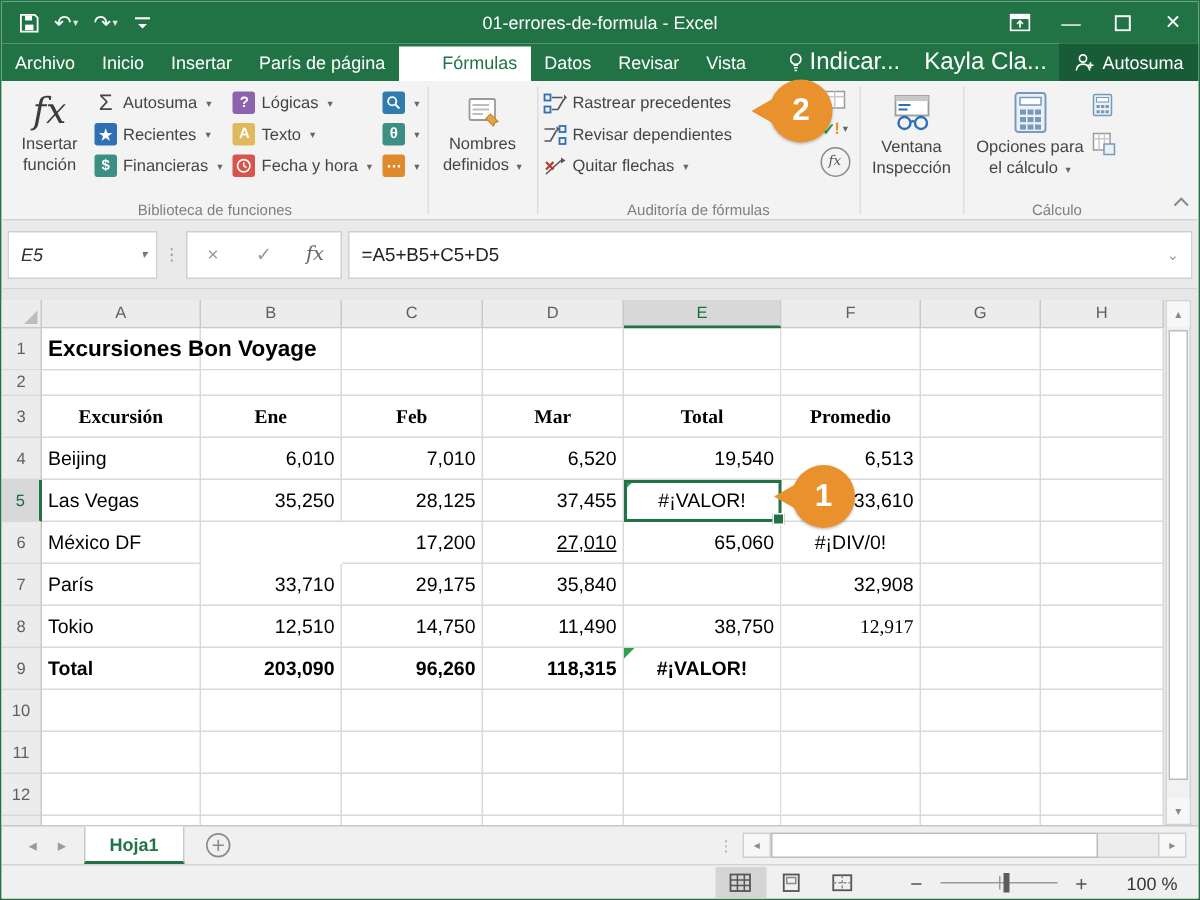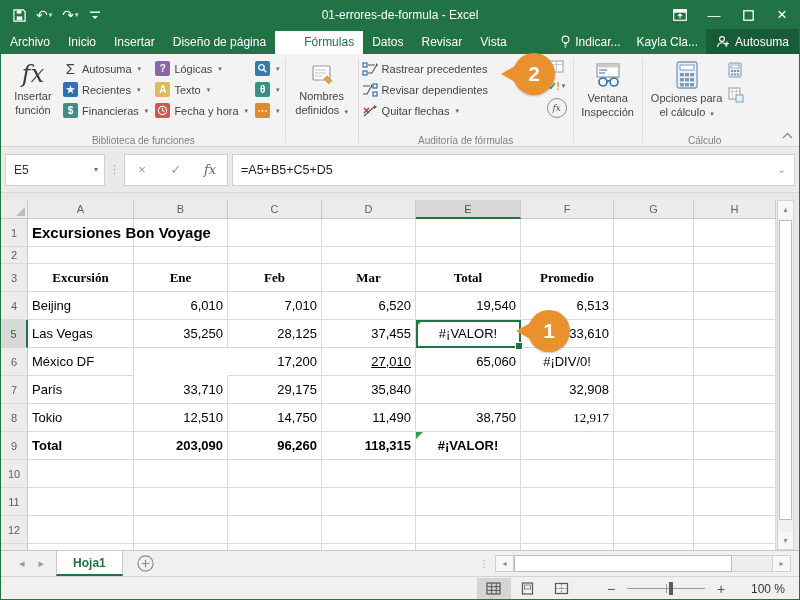--- a/index.html
+++ b/index.html
@@ -11,21 +11,21 @@
   .qat .qbtn{display:flex;align-items:center;color:#fff;font-size:14px;padding:0 4px;height:24px;}
   .qat .qcaret{font-size:7px;margin-left:1px;color:#d9e8df;}
   .title{position:absolute;left:0;right:0;text-align:center;font-size:12px;color:#fff;pointer-events:none;}
   .winbtns{margin-left:auto;display:flex;align-items:center;height:28px;}
   .winbtn{width:34px;height:28px;display:flex;align-items:center;justify-content:center;color:#fff;font-size:13px;}
   
   .tabrow{height:25px;background:#217346;display:flex;align-items:flex-end;color:#fff;}
   .tab{font-size:12px;padding:4px 9px 5px;cursor:default;white-space:nowrap;}
   .tab.active{background:#fff;color:#217346;padding-left:29px;}
   .tabrow-right{margin-left:auto;display:flex;align-items:center;height:25px;}
-  .tellme,.account{font-size:12px;color:#fff;padding:0 8px;display:flex;align-items:center;gap:4px;white-space:nowrap;}
+  .tellme,.account{font-size:16px;color:#fff;padding:0 8px;display:flex;align-items:center;gap:4px;white-space:nowrap;}
   .share{background:#185C37;height:25px;display:flex;align-items:center;font-size:12px;padding:0 10px;gap:5px;white-space:nowrap;}
   
   .ribbon{position:relative;height:93px;background:#F3F3F3;border-bottom:1px solid #D2D2D2;
           display:flex;align-items:stretch;padding:1px 0 0 1px;box-sizing:border-box;}
   .rgroup{position:relative;padding:3px 3px 13px 3px;}
   .grp-label{position:absolute;bottom:0;left:0;right:0;text-align:center;font-size:10px;color:#7F7F7F;white-space:nowrap;}
   .vsep{width:1px;background:#DDDDDD;margin:3px 0;}
   .big-btn{display:flex;flex-direction:column;align-items:center;justify-content:flex-start;
            width:56px;font-size:11px;color:#444;text-align:center;line-height:1.25;height:100%;box-sizing:border-box;padding-top:2px;}
   .fxbig{font-family:"DejaVu Serif",serif;font-style:italic;font-size:24px;color:#3c3c3c;line-height:1;margin:2px 0 4px;}
@@ -44,21 +44,21 @@
   .mini{height:16px;display:flex;align-items:center;justify-content:center;font-size:11px;}
   .check{color:#2E9E4F;font-weight:bold;}
   .bang{color:#E8912D;font-weight:bold;margin-left:-1px;}
   .evaluate{width:18px;height:18px;border:1px solid #8a8a8a;border-radius:50%;
             font-family:"DejaVu Serif",serif;font-style:italic;font-size:9px;color:#555;}
   .collapse{position:absolute;right:6px;bottom:3px;color:#888;}
   
   .fbar{height:46px;background:#EAEAEA;border-bottom:1px solid #D6D6D6;display:flex;align-items:center;
         padding:0 4px;box-sizing:border-box;gap:4px;}
   .namebox{width:100px;height:32px;background:#fff;border:1px solid #D0D0D0;display:flex;align-items:center;
-           font-size:12px;color:#333;padding-left:8px;box-sizing:border-box;}
+           font-size:12px;color:#333;padding-left:8px;box-sizing:border-box;font-style:italic;}
   .namebox .caret{margin-left:auto;margin-right:6px;font-size:8px;color:#777;}
   .fdots{color:#9a9a9a;font-size:11px;letter-spacing:0;}
   .fbtns{height:32px;background:#fff;border:1px solid #D0D0D0;display:flex;align-items:center;box-sizing:border-box;}
   .fbtn{width:34px;text-align:center;font-size:13px;color:#9a9a9a;}
   .fbtn.fx{font-family:"DejaVu Serif",serif;font-style:italic;color:#666;}
   .finput{flex:1;height:32px;background:#fff;border:1px solid #D0D0D0;display:flex;align-items:center;
           font-size:12.5px;color:#222;padding-left:8px;box-sizing:border-box;}
   .fexpand{margin-left:auto;margin-right:8px;color:#9a9a9a;font-size:10px;}
   
   .gridarea{position:relative;height:357px;background:#E7E7E7;overflow:hidden;}
@@ -169,21 +169,21 @@
       </span>
       <span class="winbtn" style="font-size:17px;">×</span>
     </div>
   </div>
 
   <div class="tabrow">
     <div id="menu-tabs" style="display:flex;align-items:flex-end;">
         <span class="tab">Archivo</span>
         <span class="tab">Inicio</span>
         <span class="tab">Insertar</span>
-        <span class="tab">Diseño de página</span>
+        <span class="tab">París de página</span>
         <span class="tab active">Fórmulas</span>
         <span class="tab">Datos</span>
         <span class="tab">Revisar</span>
         <span class="tab">Vista</span>
       </div>
     <div class="tabrow-right">
       <span class="tellme">
         <svg width="11" height="13" viewBox="0 0 11 13">
             <circle cx="5.5" cy="4.5" r="3.4" fill="none" stroke="#fff" stroke-width="1.1"></circle>
             <path d="M4 8.5h3M4.3 10.2h2.4M4.7 12h1.6" stroke="#fff" stroke-width="1"></path>

